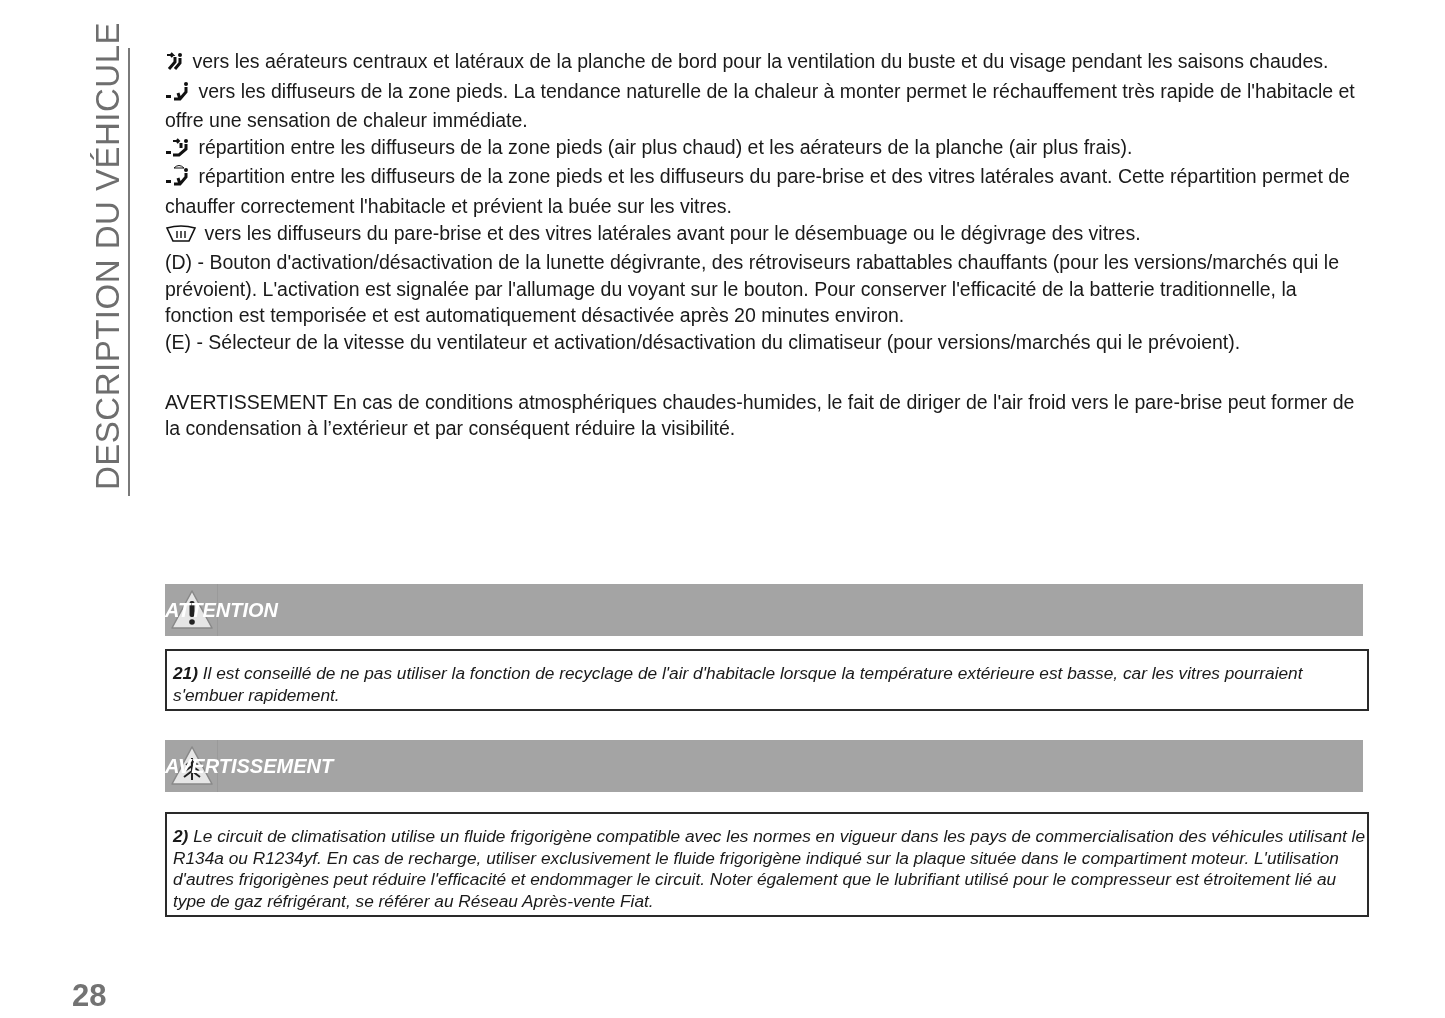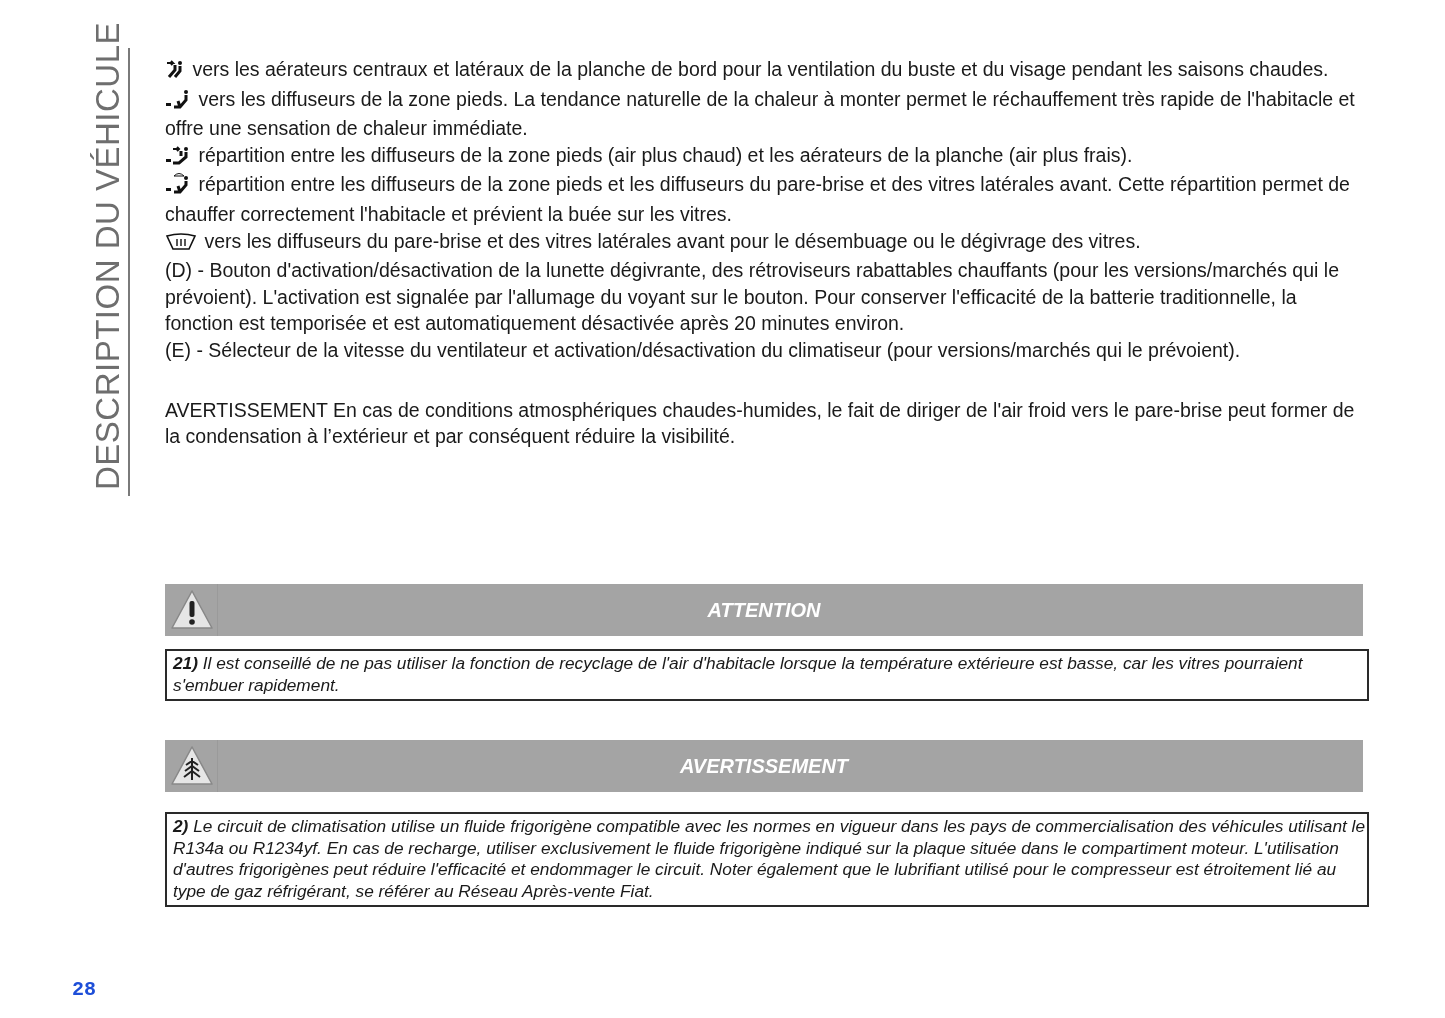--- a/index.html
+++ b/index.html
@@ -6,36 +6,36 @@
     body { width: 1445px; height: 1018px; position: relative; overflow: hidden;
            font-family: "Liberation Sans", sans-serif; color: #1a1a1a; }
 
     .side-title { position: absolute; left: 88px; top: 50px; width: 40px; height: 440px; }
     .side-title .txt { position: absolute; left: 0; top: 0; width: 440px; height: 40px;
       transform-origin: 0 0; transform: translate(0px, 440px) rotate(-90deg);
       font-size: 33px; letter-spacing: 0.5px; color: #6e6e6e; line-height: 40px;
       white-space: nowrap; text-align: right; font-weight: normal; }
     .side-rule { position: absolute; left: 128px; top: 48px; width: 1.5px; height: 448px; background: #7a7a7a; }
 
-    .content { position: absolute; left: 165px; top: 48px; width: 1200px; font-size: 19.5px; line-height: 26.6px; margin-top: 8px; }
+    .content { position: absolute; left: 165px; top: 48px; width: 1200px; font-size: 19.5px; line-height: 26.6px; }
     .content p { margin: 0; }
     .gap { height: 26px; }
     .icon { display: inline-block; vertical-align: -3px; margin-right: 2px; }
 
     .banner { position: absolute; left: 165px; width: 1198px; height: 52px; background: #a4a4a4; }
     .banner .ic { position: absolute; left: 4px; top: 4px; width: 46px; height: 44px; }
     .banner .sep { position: absolute; left: 52px; top: 0; width: 1px; height: 52px; background: #9a9a9a; }
-    .banner .lbl { position: absolute; left: 0; right: 0; top: 0; line-height: 52px; text-align: center;
+    .banner .lbl { position: absolute; left: 0; right: 0; top: 0; line-height: 52px; text-align: left;
       color: #ffffff; font-weight: bold; font-style: italic; font-size: 20px; }
 
     .box { position: absolute; left: 165px; width: 1194px; border: 2px solid #2a2a2a;
-      font-style: italic; font-size: 17.3px; line-height: 21.6px; padding: 2px 0 3px 6px; box-sizing: content-box; }
+      font-style: italic; font-size: 17.3px; line-height: 21.6px; padding: 12px 0 3px 6px; box-sizing: content-box; }
     .box b { font-style: italic; }
 
-    .page-num { position: absolute; left: 72px; top: 978px; font-weight: bold; font-size: 20px; color: #1d4ed8; font-family: Liberation Mono, monospace; }
+    .page-num { position: absolute; left: 72px; top: 978px; font-weight: bold; font-size: 31px; color: #737373; }
   </style>
 </head>
 <body>
 
 <div class="side-title">
   <div class="txt">DESCRIPTION DU VÉHICULE</div>
 </div>
 <div class="side-rule"></div>
 
 <div class="content">

